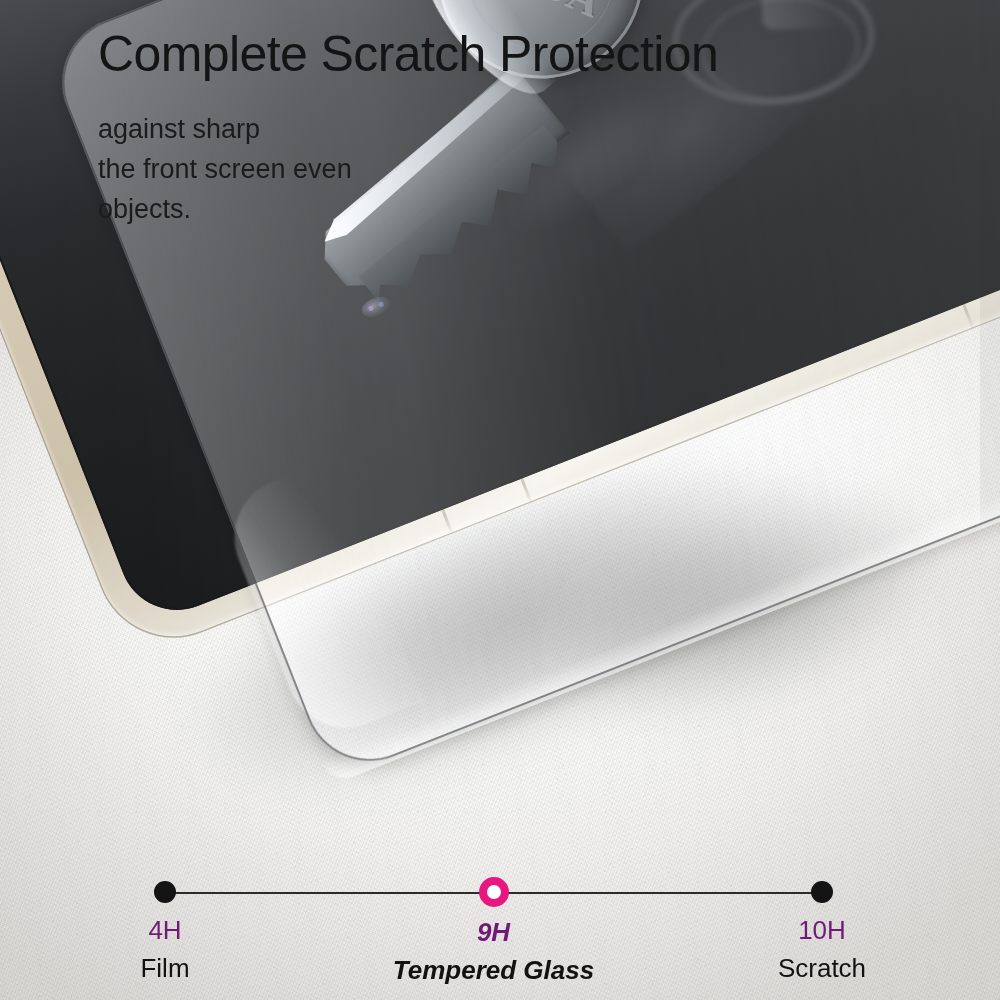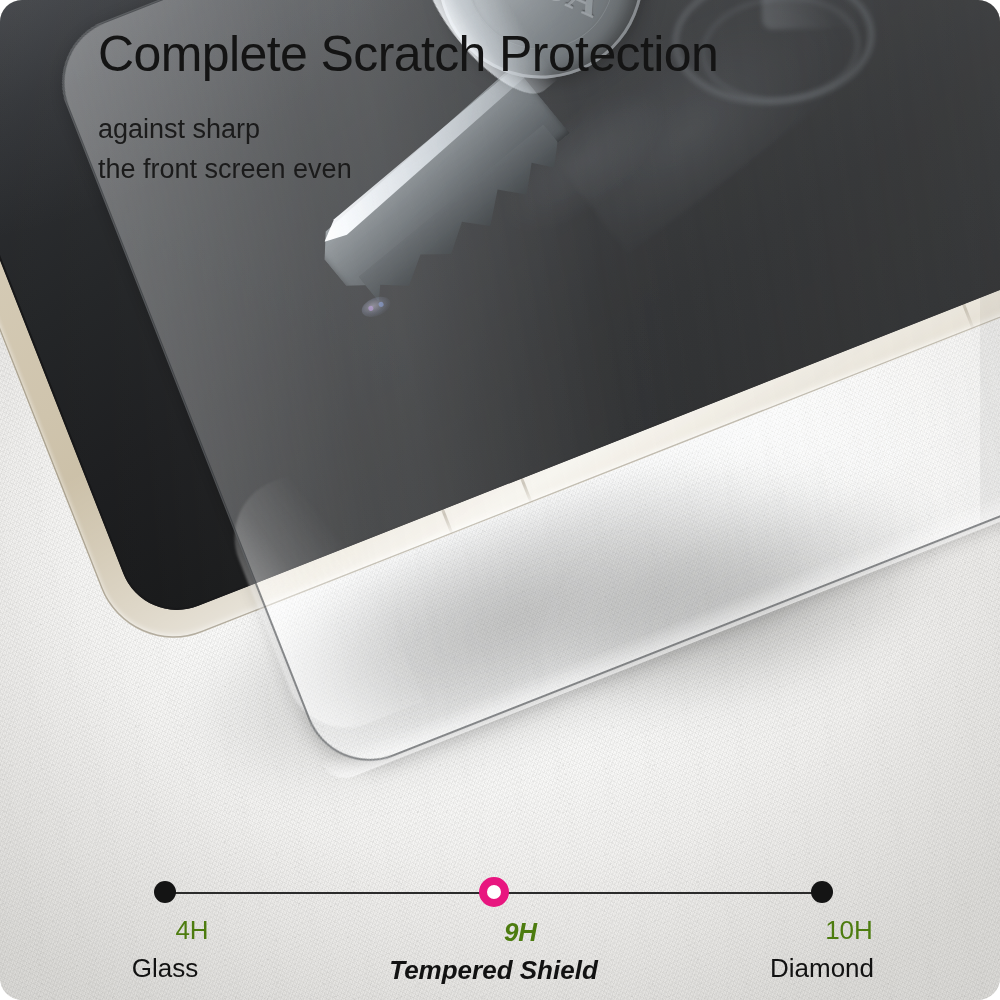--- a/index.html
+++ b/index.html
@@ -7,21 +7,20 @@
   body{
     font-family:"Liberation Sans","DejaVu Sans",sans-serif;
     -webkit-font-smoothing:antialiased;
   }
   #stage{
     position:relative;
     width:1000px;height:1000px;
     overflow:hidden;
     background:#f2f2f0;
     user-select:none;
-    border-radius:22px;
   }
 
   
   .bg-base{
     position:absolute;inset:0;
     background:
       radial-gradient(ellipse 70% 55% at 46% 52%, #ffffff 0%, #fbfbfa 42%, #f0efed 72%, #e6e5e2 100%);
   }
   .bg-grain{
     position:absolute;inset:-20px;
@@ -387,21 +386,21 @@
   .stop.active .marker{
     width:30px;height:30px;
     background:#ffffff;
     border:8px solid #E8167F;
     box-sizing:border-box;
   }
   .stop .lab-top{
     position:absolute;left:50%;top:34px;
     transform:translateX(-50%);
     white-space:nowrap;
-    font-size:26px;font-weight:400;color:#4d7c0f;margin-left:27px;
+    font-size:26px;font-weight:400;color:#701a75;
   }
   .stop .lab-bot{
     position:absolute;left:50%;top:72px;
     transform:translateX(-50%);
     white-space:nowrap;
     font-size:26px;font-weight:400;color:#121212;
   }
   .stop.active .lab-top,
   .stop.active .lab-bot{font-weight:700;}
   .stop.active .lab-top{top:40px;}
@@ -475,37 +474,38 @@
       <div class="glass-corner-hl"></div>
       <div class="glass-edge"></div>
     </div>
   </div>
 
   <div class="copy">
     <h1 class="headline">Complete Scratch Protection</h1>
     <p class="subcopy">
       <span>against sharp</span>
       <span>the front screen even</span>
+      <span>objects.</span>
     </p>
   </div>
 
   <div class="scale">
     <div class="scale-track"></div>
     <div id="scale-stops">
         <div class="stop" style="left: 165px;">
           <div class="marker"></div>
           <div class="lab-top">4H</div>
-          <div class="lab-bot">Glass</div>
+          <div class="lab-bot">Film</div>
         </div>
         <div class="stop active" style="left: 493.5px; font-style: italic;">
           <div class="marker"></div>
           <div class="lab-top">9H</div>
-          <div class="lab-bot">Tempered Shield</div>
+          <div class="lab-bot">Tempered Glass</div>
         </div>
         <div class="stop" style="left: 822px;">
           <div class="marker"></div>
           <div class="lab-top">10H</div>
-          <div class="lab-bot">Diamond</div>
+          <div class="lab-bot">Scratch</div>
         </div>
       </div>
   </div>
 
 </div>
 
 </body></html>

